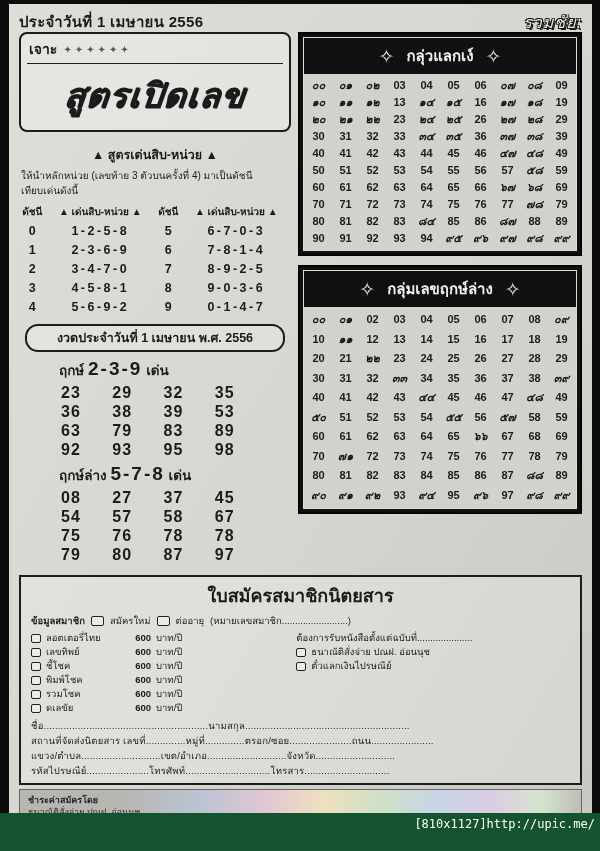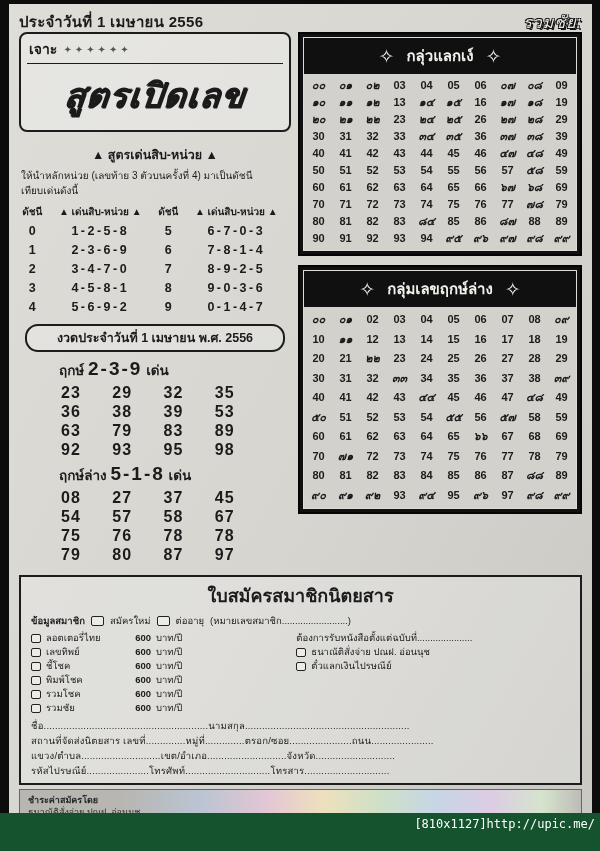--- a/index.html
+++ b/index.html
@@ -168,21 +168,21 @@
           <div>83</div>
           <div>89</div>
           <div>92</div>
           <div>93</div>
           <div>95</div>
           <div>98</div>
         </div>
 
       <div class="luck-head">
         <span>ฤกษ์ล่าง</span>
-        <span class="digits">5-1-8</span>
+        <span class="digits">5-7-8</span>
         <span>เด่น</span>
       </div>
       <div class="luck-grid">
           <div>08</div>
           <div>27</div>
           <div>37</div>
           <div>45</div>
           <div>54</div>
           <div>57</div>
           <div>58</div>
@@ -465,21 +465,21 @@
             <span>บาท/ปี</span>
           </div>
           <div class="mag-row">
             <span class="cb"></span>
             <span class="mag-name">รวมโชค</span>
             <span class="mag-price">600</span>
             <span>บาท/ปี</span>
           </div>
           <div class="mag-row">
             <span class="cb"></span>
-            <span class="mag-name">รวมชัย</span>
+            <span class="mag-name">ดเลขัย</span>
             <span class="mag-price">600</span>
             <span>บาท/ปี</span>
           </div>
         </div>
       <div class="notes">
           <div class="note-row">
             <span>ต้องการรับหนังสือตั้งแต่ฉบับที่.....................</span>
           </div>
           <div class="note-row">
             <span class="cb"></span>

